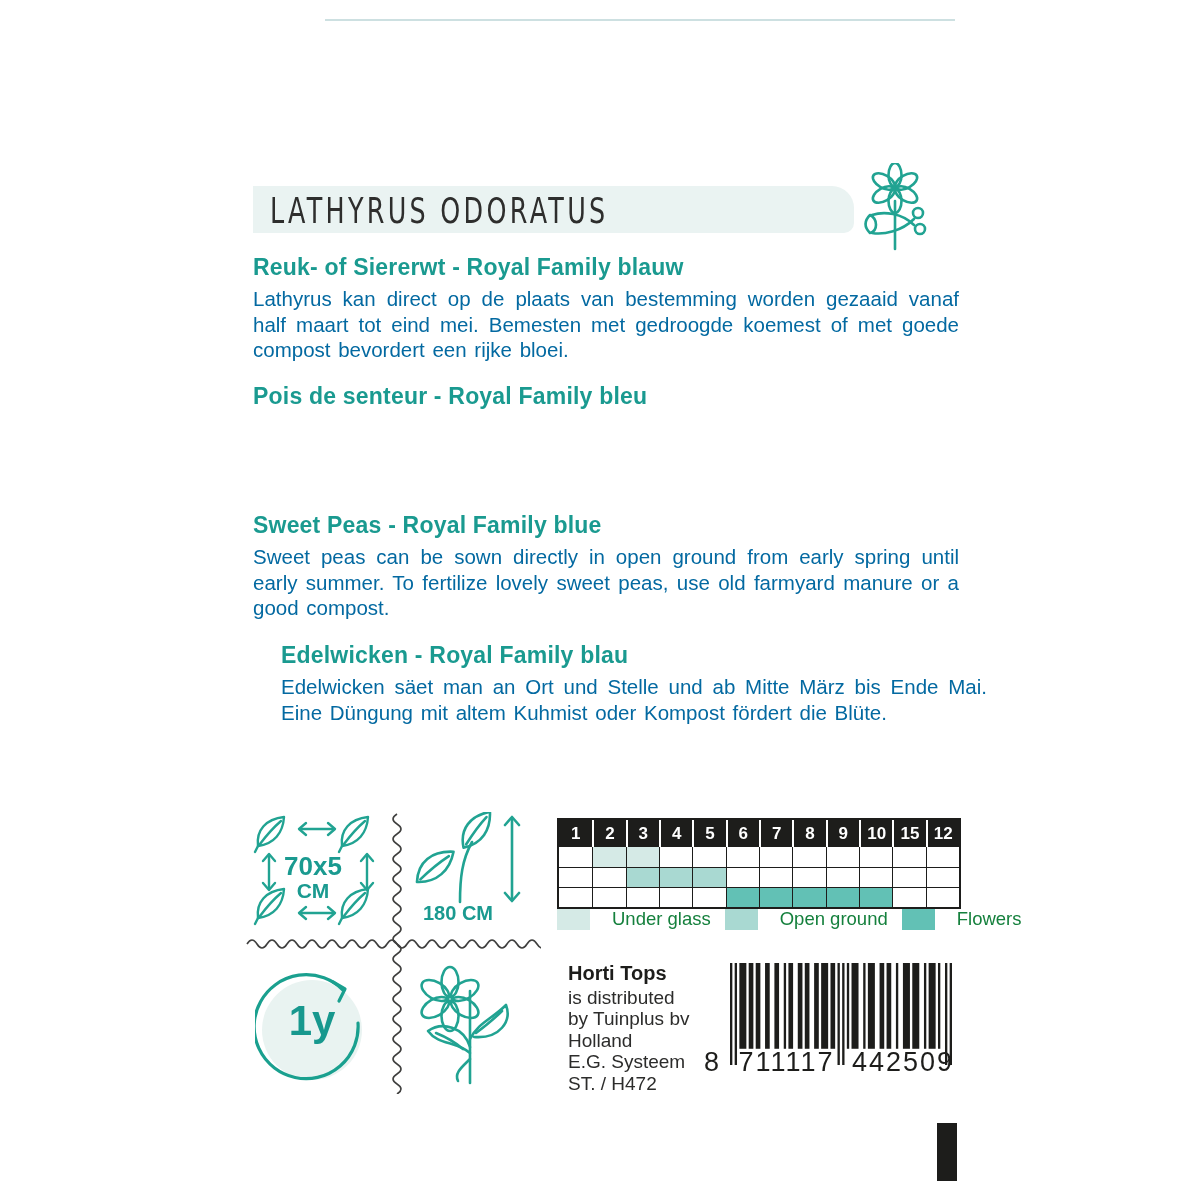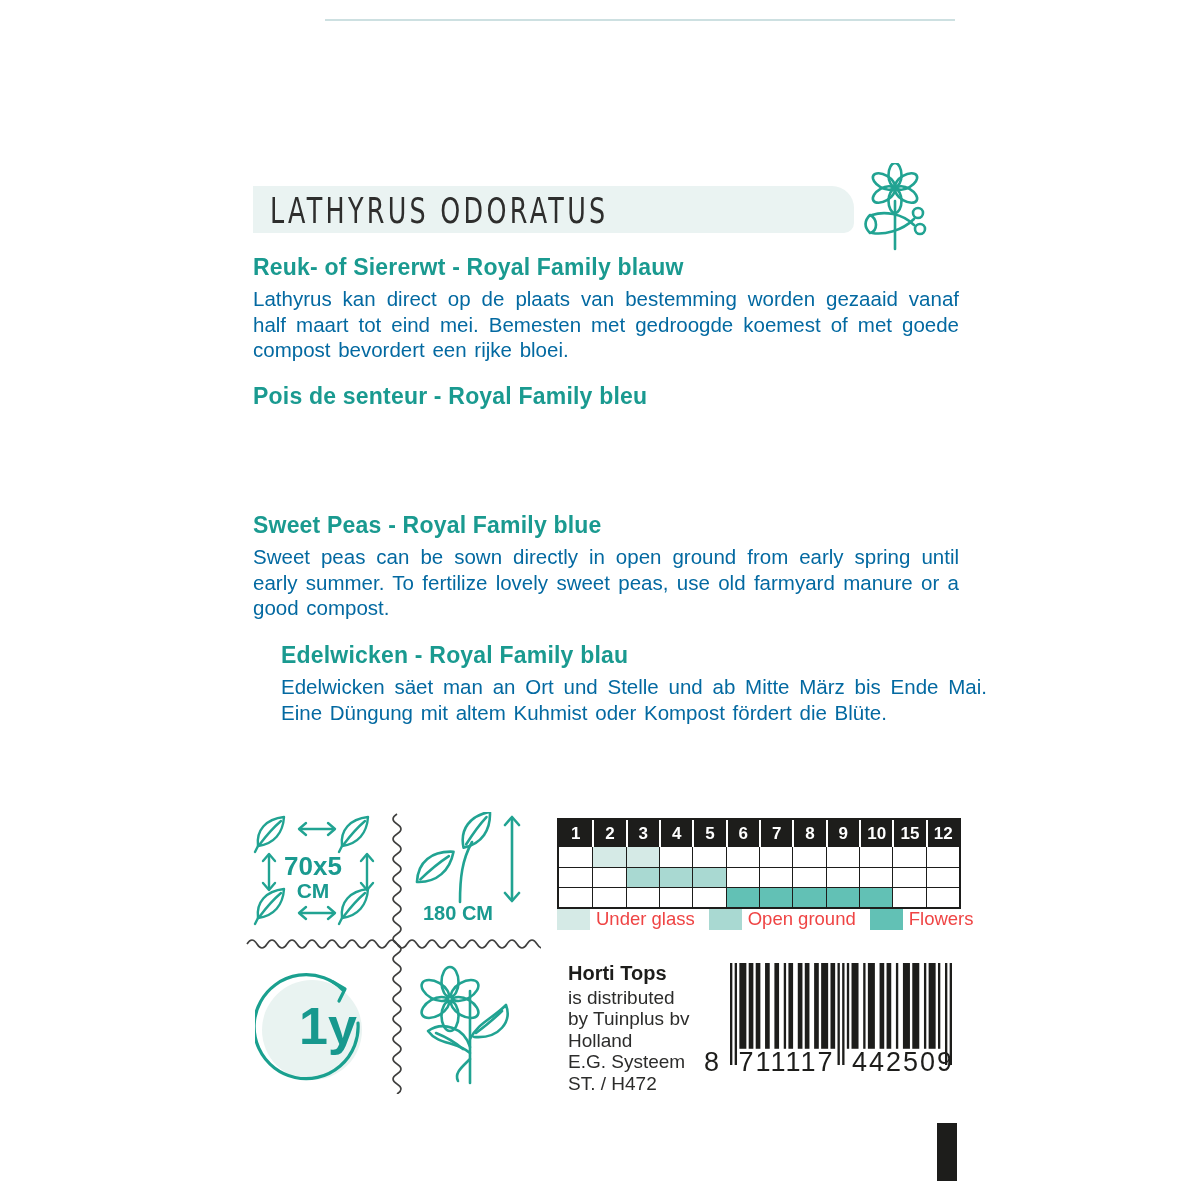--- a/index.html
+++ b/index.html
@@ -25,37 +25,37 @@
   .section h2{margin:0 0 5px 0;font-size:23px;font-weight:bold;color:#1a9a90;letter-spacing:.2px;}
   .section p{margin:0;font-size:20.5px;line-height:25.6px;text-align:justify;color:#0369a1;
              word-spacing:2px;}
   #sec-nl{top:254px;} #sec-fr{top:383px;} #sec-en{top:512px;} #sec-de{top:642px;margin-left:28px;}
 
   
   .icon-val{color:#1a9a90;font-weight:bold;text-align:center;line-height:1.02;}
   #spacing-text{left:283px;top:853px;width:60px;font-size:26px;}
   #spacing-unit{font-size:21px;}
   #height-text{left:408px;top:903px;width:100px;font-size:20px;}
-  #lifecycle-text{left:288px;top:1000px;width:80px;font-size:52px;color:#17988e;}
+  #lifecycle-text{left:272px;top:1000px;width:80px;font-size:42px;color:#17988e;}
 
   
   .cal{left:557px;top:818px;width:400px;border:2px solid #1d1d1b;}
   .cal-header{display:grid;grid-template-columns:repeat(12,1fr);background:#1d1d1b;height:27px;}
   .cal-header div{display:flex;align-items:center;justify-content:center;color:#fff;
                   font-size:17px;font-weight:bold;border-left:2px solid #fff;}
   .cal-header div:first-child{border-left:none;}
   .cal-row{display:grid;grid-template-columns:repeat(12,1fr);height:20px;}
   .cal-row div{border-left:1.5px solid #1d1d1b;border-top:1.5px solid #1d1d1b;}
   .cal-row div:first-child{border-left:none;}
   .cal-row:first-of-type div{border-top:none;}
 
   
   .legend{left:557px;top:908px;width:404px;display:flex;align-items:center;}
   .legend .sw{width:33px;height:21px;flex:none;}
-  .legend .lab{font-size:18.5px;color:#ef4444;margin:0 14px 0 6px;white-space:nowrap;}
+  .legend .lab{font-size:18.5px;color:#15803d;margin:0 14px 0 22px;white-space:nowrap;}
 
   
   .dist{left:568px;top:962px;width:160px;}
   .dist .brand{font-size:20px;font-weight:bold;color:#1d1d1b;margin-bottom:2px;}
   .dist .line{font-size:19px;line-height:21.4px;color:#2c2c2b;}
 
   
   #barcode-svg{left:730px;top:963px;}
   .bar-digits{left:704px;top:1047px;width:250px;display:flex;justify-content:space-between;
               font-size:27px;color:#1d1d1b;letter-spacing:2px;}

